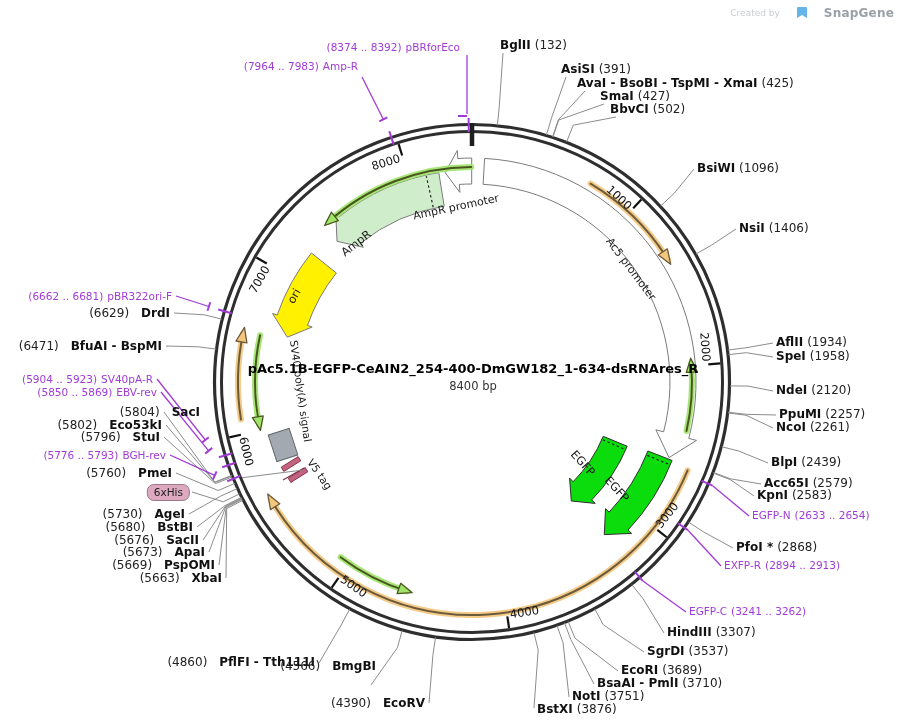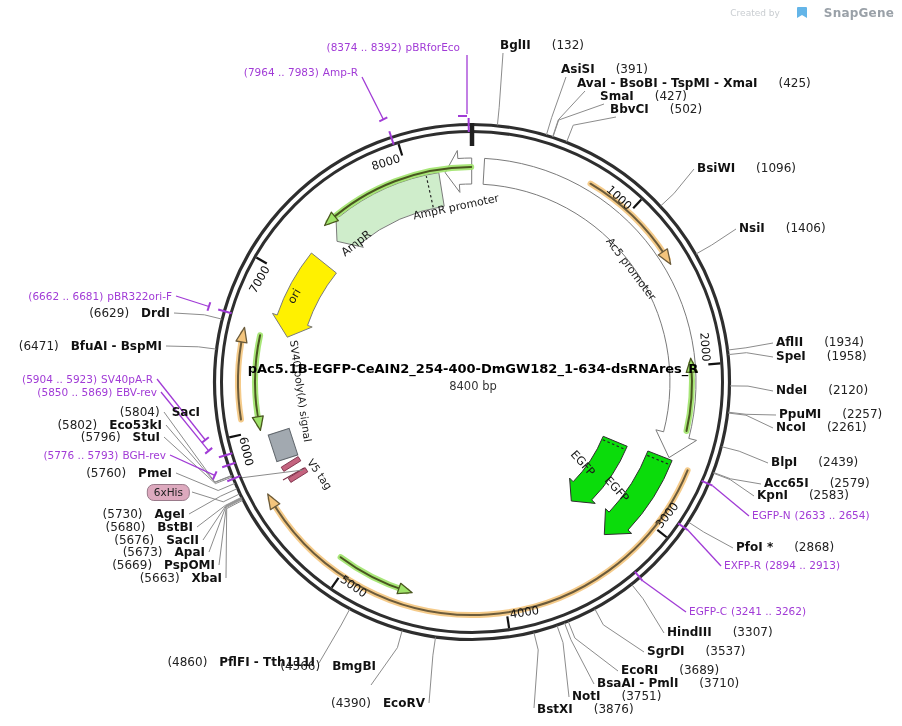--- a/index.html
+++ b/index.html
@@ -1,21 +1,21 @@
 <!DOCTYPE html>
 <html><head>
 <meta charset="utf-8">
 <style>
   html,body{margin:0;padding:0;background:#fff;}
   #stage{position:relative;width:902px;height:726px;background:#fff;overflow:hidden;
          font-family:"DejaVu Sans","Liberation Sans",sans-serif;}
   #map-svg{position:absolute;left:0;top:0;}
   .site{position:absolute;white-space:pre;font-size:12px;line-height:14px;color:#111;}
   .site .n{font-weight:bold;}
-  .site .c{font-weight:normal;color:#222;padding-left:21px;}
+  .site .c{font-weight:normal;color:#222;padding-left:4px;}
   .site.cf .c{padding-left:0;padding-right:12px;}
   .site.primer{color:#A13BD6;font-size:10.5px;}
   .site.primer .n,.site.primer .c{font-weight:normal;color:#A13BD6;padding-left:0;}
   .site.primer .c{padding-right:4px;}
   .site.primer.nf .n{padding-right:4px;}
   .ralign{transform:translateX(-100%);}
   .his-badge{position:absolute;font-size:10.5px;line-height:13px;background:#DDA9BE;
     border:1px solid #9A7A8A;border-radius:4px;padding:1px 6px;color:#222;transform:translateX(-100%);}
   .ptitle{position:absolute;left:473px;top:361px;transform:translateX(-50%);
     font-weight:bold;font-size:13px;color:#000;white-space:nowrap;}
@@ -189,21 +189,21 @@
       <div class="site cf ralign" style="left: 162px; top: 418px;"><span class="c">(5802)</span><span class="n">Eco53kI</span></div>
       <div class="site cf ralign" style="left: 160px; top: 430px;"><span class="c">(5796)</span><span class="n">StuI</span></div>
       <div class="site cf ralign" style="left: 172px; top: 466px;"><span class="c">(5760)</span><span class="n">PmeI</span></div>
       <div class="site cf ralign" style="left: 185px; top: 507px;"><span class="c">(5730)</span><span class="n">AgeI</span></div>
       <div class="site cf ralign" style="left: 193px; top: 520px;"><span class="c">(5680)</span><span class="n">BstBI</span></div>
       <div class="site cf ralign" style="left: 199px; top: 533px;"><span class="c">(5676)</span><span class="n">SacII</span></div>
       <div class="site cf ralign" style="left: 205px; top: 545px;"><span class="c">(5673)</span><span class="n">ApaI</span></div>
       <div class="site cf ralign" style="left: 215px; top: 558px;"><span class="c">(5669)</span><span class="n">PspOMI</span></div>
       <div class="site cf ralign" style="left: 222px; top: 571px;"><span class="c">(5663)</span><span class="n">XbaI</span></div>
       <div class="site primer cf ralign" style="left: 460px; top: 40px;"><span class="c">(8374 .. 8392)</span><span class="n">pBRforEco</span></div>
-      <div class="site primer cf ralign" style="left: 358px; top: 65px; text-align: right;"><span class="c">(7964 .. 7983)</span><span class="n">Amp-R</span></div>
+      <div class="site primer cf ralign" style="left: 358px; top: 59px; text-align: right;"><span class="c">(7964 .. 7983)</span><span class="n">Amp-R</span></div>
       <div class="site primer cf ralign" style="left: 172px; top: 289px;"><span class="c">(6662 .. 6681)</span><span class="n">pBR322ori-F</span></div>
       <div class="site primer cf ralign" style="left: 153px; top: 372px;"><span class="c">(5904 .. 5923)</span><span class="n">SV40pA-R</span></div>
       <div class="site primer cf ralign" style="left: 157px; top: 385px;"><span class="c">(5850 .. 5869)</span><span class="n">EBV-rev</span></div>
       <div class="site primer cf ralign" style="left: 166px; top: 448px;"><span class="c">(5776 .. 5793)</span><span class="n">BGH-rev</span></div>
       <div class="site primer nf" style="left: 752px; top: 508px;"><span class="n">EGFP-N</span><span class="c">(2633 .. 2654)</span></div>
       <div class="site primer nf" style="left: 724px; top: 558px;"><span class="n">EXFP-R</span><span class="c">(2894 .. 2913)</span></div>
       <div class="site primer nf" style="left: 689px; top: 604px;"><span class="n">EGFP-C</span><span class="c">(3241 .. 3262)</span></div>
       <div class="his-badge" style="left: 190px; top: 484px; border-radius: 7px;">6xHis</div>
     </div>
   <div class="ptitle">pAc5.1B-EGFP-CeAIN2_254-400-DmGW182_1-634-dsRNAres_R</div>

